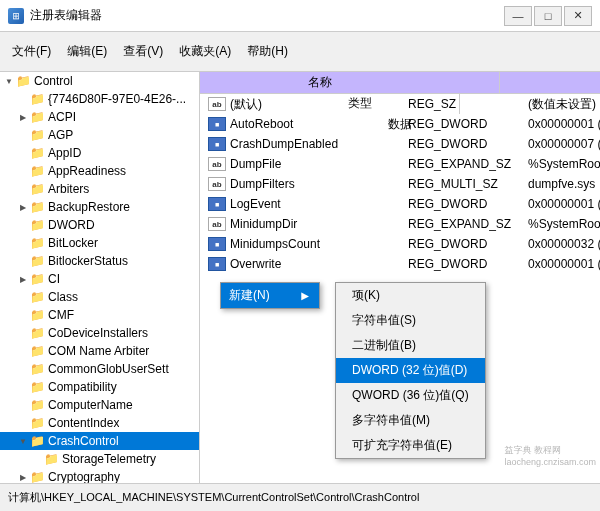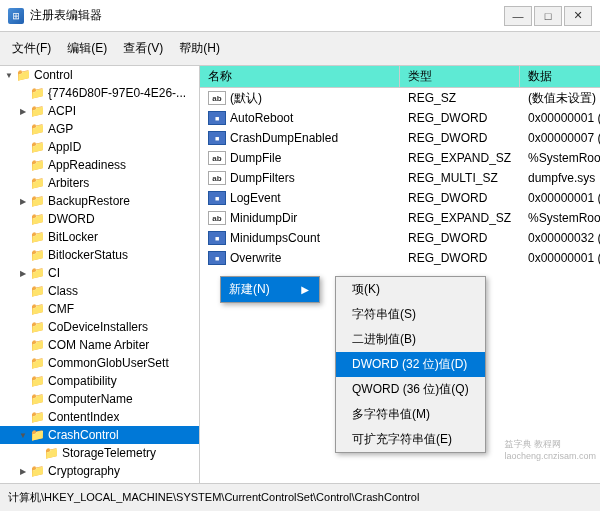--- a/index.html
+++ b/index.html
@@ -59,21 +59,21 @@
       color: #333;
     }
 
     
     .menu-bar {
       background: #f0f0f0;
       display: flex;
       align-items: center;
       padding: 2px 4px;
       border-bottom: 1px solid #ccc;
-      height: 34px;
+      height: 40px;
     }
     .menu-item {
       padding: 2px 8px;
       cursor: pointer;
       font-size: 12px;
       color: #000;
     }
 
     
     .main-content {
@@ -129,24 +129,25 @@
     .right-panel {
       flex: 1;
       background: #fff;
       overflow: hidden;
       position: relative;
     }
 
     
     .table-header {
       display: flex;
-      background: #5eead4;
+      background: #c4b5fd;
       border-bottom: 1px solid #ccc;
       height: 22px;
       align-items: center;
+      flex-direction: column;
     }
     .th-name {
       width: 200px;
       padding: 2px 8px;
       border-right: 1px solid #ccc;
       font-weight: normal;
       font-size: 12px;
     }
     .th-type {
       width: 120px;
@@ -312,20 +313,21 @@
     <div class="title-ctrl-btn">—</div>
     <div class="title-ctrl-btn">□</div>
     <div class="title-ctrl-btn close">✕</div>
   </div>
 </div>
 
 <div class="menu-bar">
 <div class="menu-item">文件(F)</div>
     <div class="menu-item">编辑(E)</div>
     <div class="menu-item">查看(V)</div>
+    <div class="menu-item">收藏夹(A)</div>
     <div class="menu-item">帮助(H)</div>
   </div>
 
 <div class="main-content">
 
   <div class="tree-panel">
     <div class="tree-panel-inner">
     <div class="tree-item">
           <div style="width: 2px; flex-shrink: 0;"></div>
           <span class="tree-expand">▼</span>

